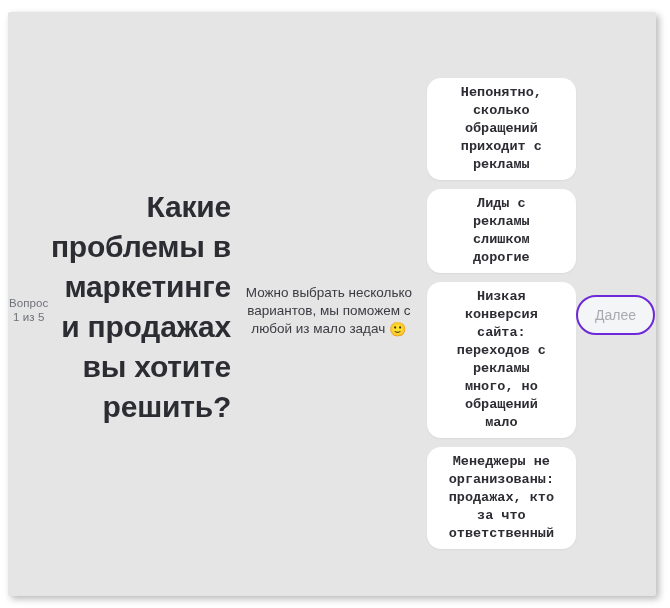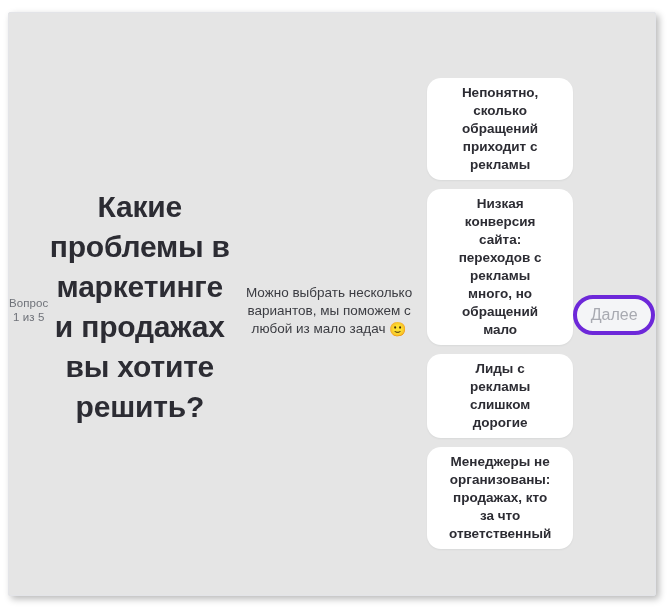--- a/index.html
+++ b/index.html
@@ -42,21 +42,21 @@
     text-align: center;
   }
 
   .question-title {
     margin: 5px 0 0 0;
     width: 560px;
     font-size: 30px;
     line-height: 40px;
     font-weight: bold;
     color: #2c2c33;
-    text-align: center;
+    text-align: right;
     letter-spacing: -0.2px;
   }
 
   .question-subtitle {
     margin-top: 13px;
     width: 600px;
     font-size: 13.5px;
     line-height: 18px;
     color: #3b3c42;
     text-align: center;
@@ -85,38 +85,39 @@
     font-size: 13.5px;
     line-height: 18px;
     font-weight: bold;
     text-align: center;
     display: flex;
     align-items: center;
     justify-content: center;
     box-shadow: 0 1px 2px rgba(24,28,40,0.06);
     cursor: pointer;
     user-select: none;
+    font-family: Liberation Mono, monospace;
   }
 
   .option.selected {
     background: #fdc70a;
     color: #1f1f25;
     box-shadow: 0 1px 2px rgba(24,28,40,0.10);
   }
 
   .next-button {
     margin-top: 21px;
     box-sizing: border-box;
     width: 234px;
     height: 40px;
     border-radius: 20px;
     background: #f4f5f7;
-    border: 4px solid #6d28d9;
+    border: 2px solid #6d28d9;
     color: #a8aab1;
-    font-size: 16px;
+    font-size: 14px;
     font-weight: normal;
     display: flex;
     align-items: center;
     justify-content: center;
     cursor: default;
   }
 </style>
 </head>
 <body>
 
@@ -126,20 +127,20 @@
 
   <h1 class="question-title">Какие проблемы в маркетинге и продажах вы хотите решить?</h1>
 
   <div class="question-subtitle">
     <span>Можно выбрать несколько вариантов, мы поможем с любой из мало задач</span>
     <span class="emoji">🙂</span>
   </div>
 
   <div class="options-list" id="options-list">
       <div class="option">Непонятно, сколько обращений приходит с рекламы</div>
+      <div class="option">Лиды с рекламы слишком дорогие</div>
       <div class="option">Низкая конверсия сайта: переходов с рекламы много, но обращений мало</div>
-      <div class="option">Лиды с рекламы слишком дорогие</div>
       <div class="option">Менеджеры не организованы: продажах, кто за что ответственный</div>
     </div>
 
   <div class="next-button">Далее</div>
 
 </div>
 
 </body></html>

